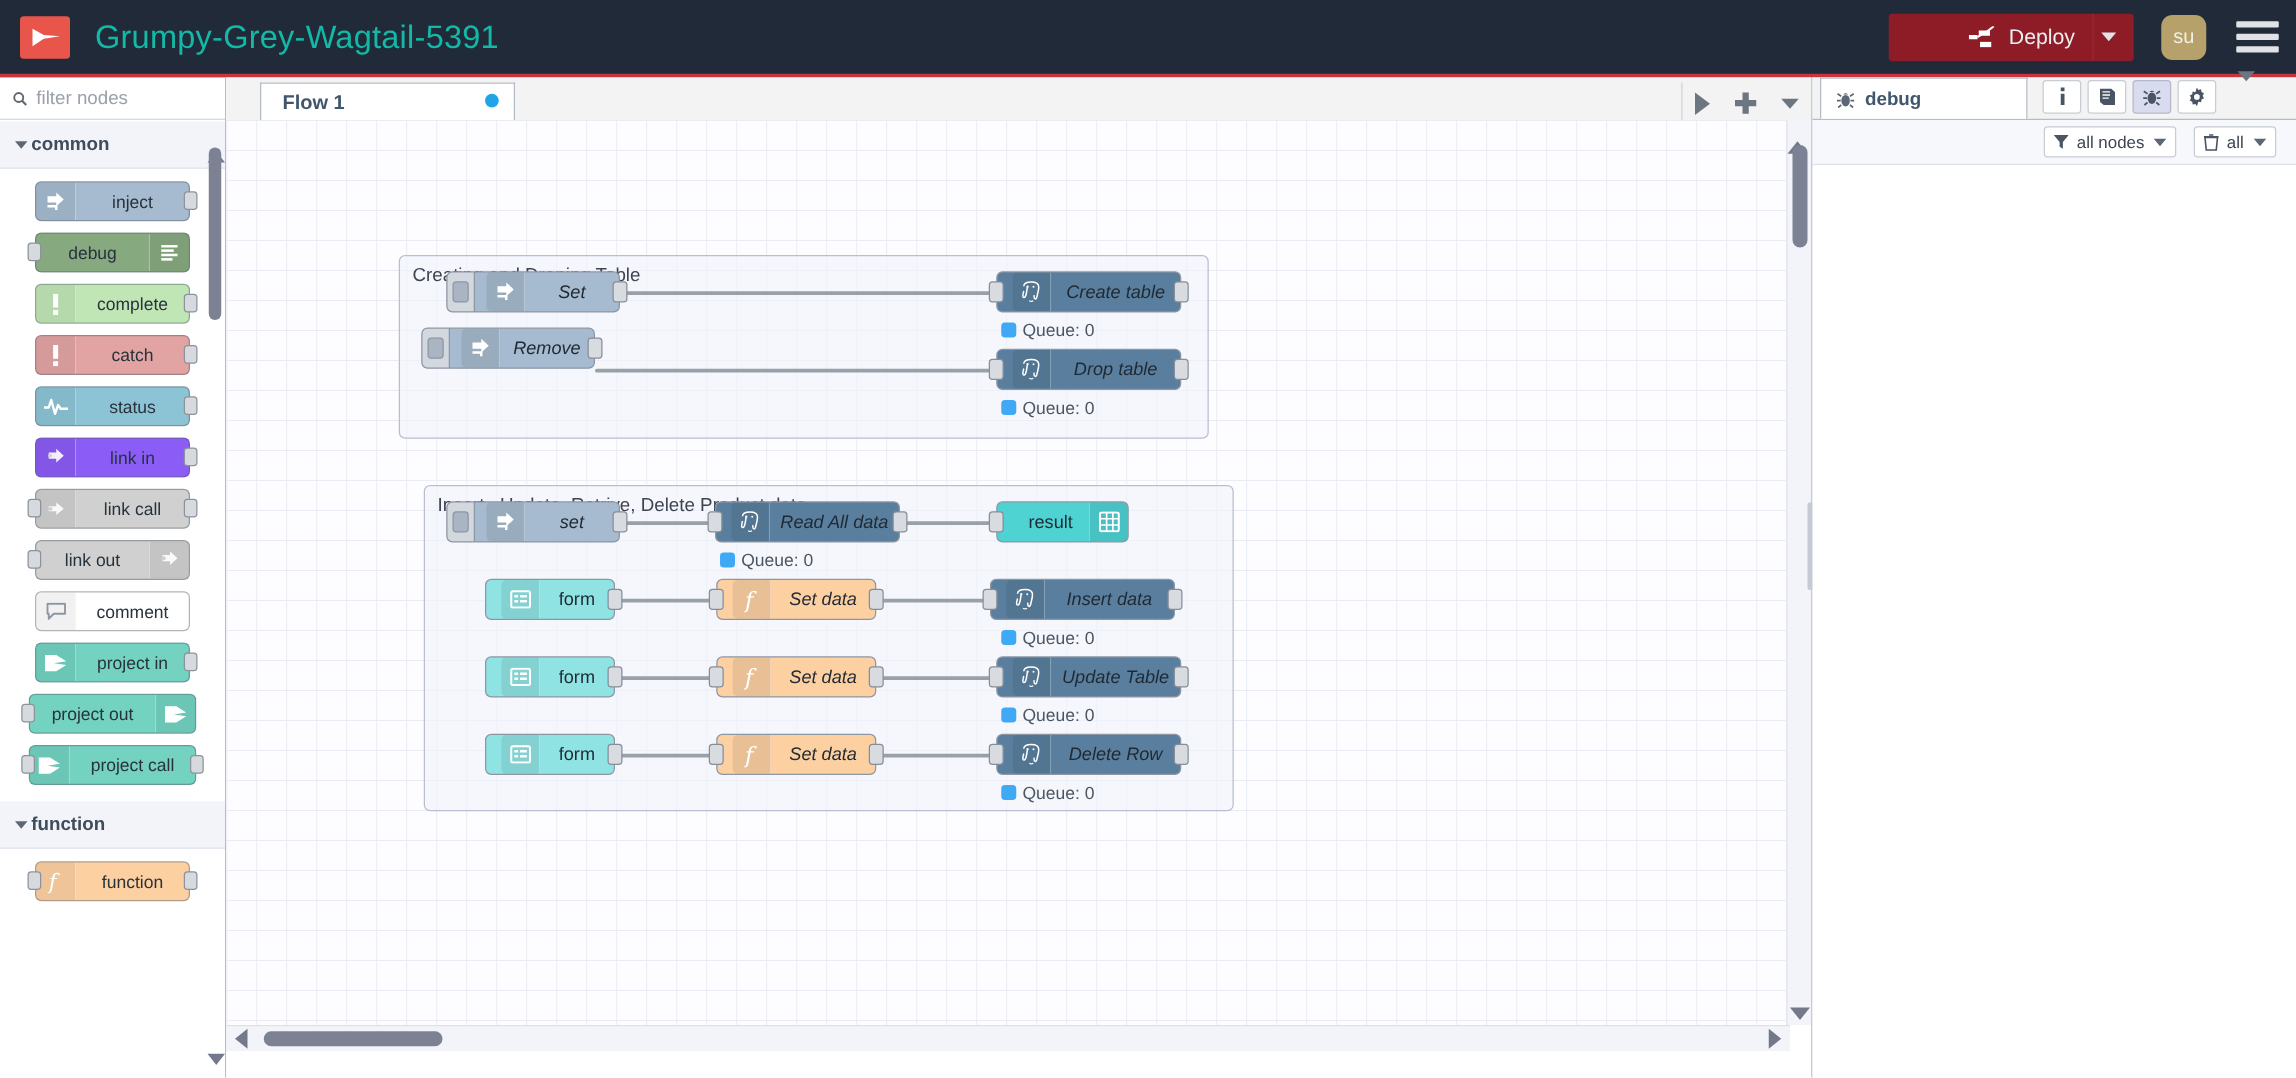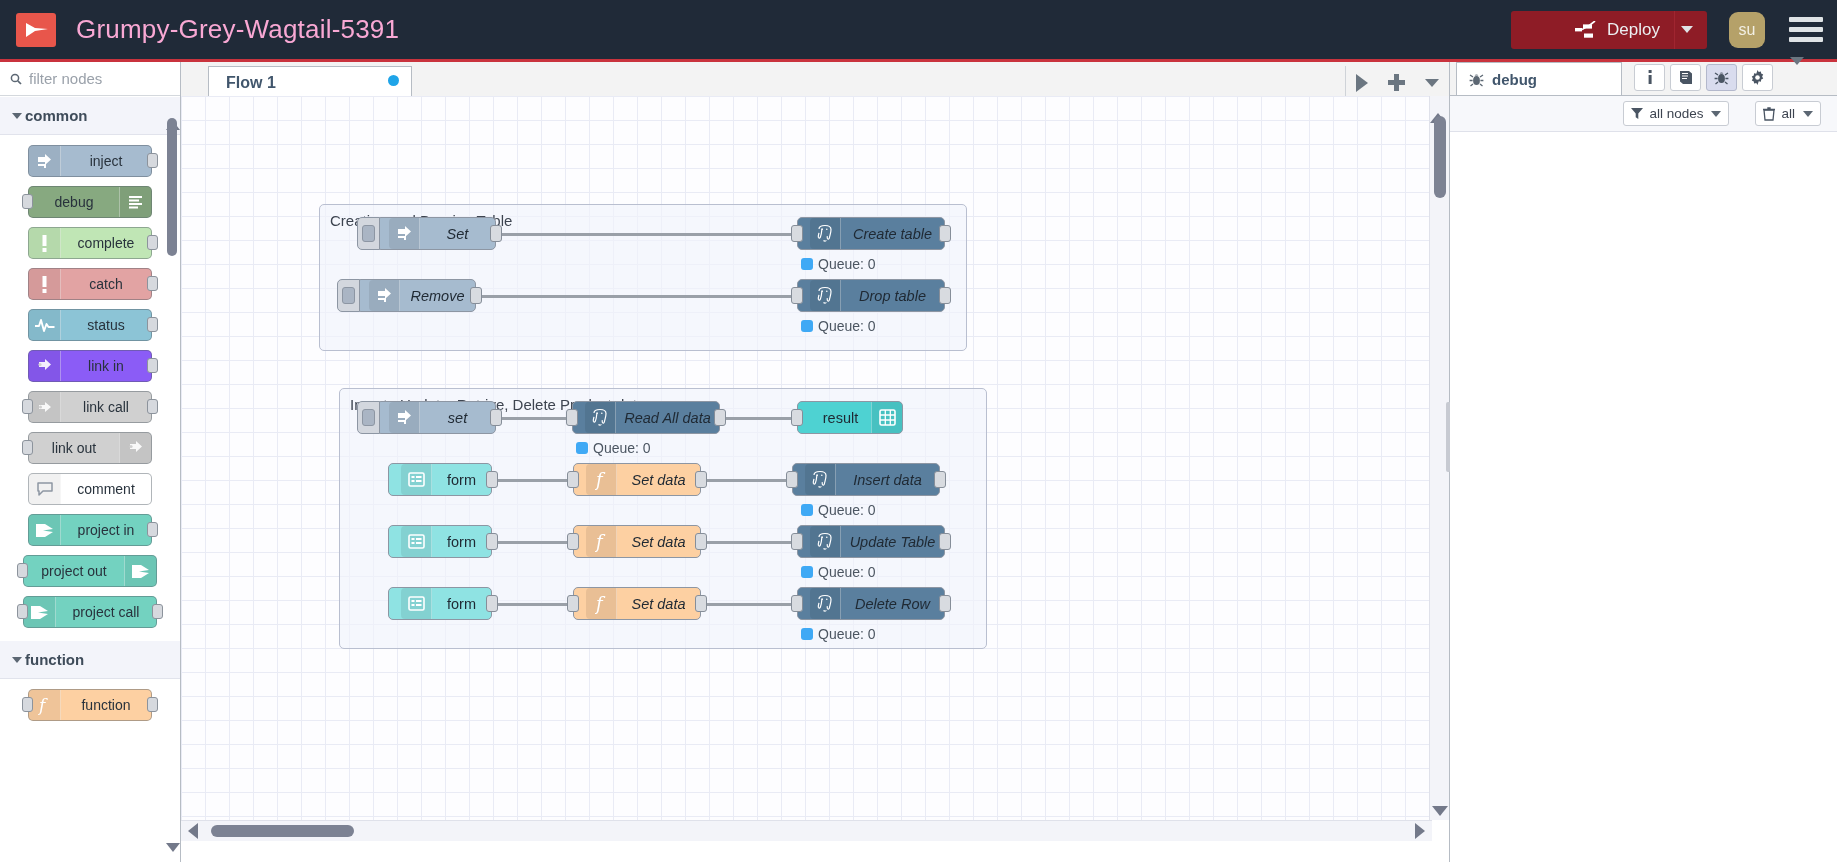--- a/index.html
+++ b/index.html
@@ -18,21 +18,21 @@
     border-bottom: 3px solid #c9333d;
     display: flex; align-items: center;
   }
   #logo-mark {
     width: 40px; height: 34px; margin-left: 16px;
     background: #e8564b; border-radius: 3px;
     display: flex; align-items: center; justify-content: center;
   }
   #logo-mark svg { width: 28px; height: 24px; }
   #app-title {
-    margin-left: 20px; color: #f9a8d4;
+    margin-left: 20px; color: #14b8a6;
     font-size: 26px; font-weight: 400; letter-spacing: .2px;
   }
   #header-right {
     margin-left: auto; display: flex; align-items: center; gap: 0;
     padding-right: 14px;
   }
   #deploy-btn {
     height: 38px; background: #8e1c26;
     border-radius: 3px; display: flex; align-items: center;
     cursor: pointer; overflow: hidden; padding-left: 48px;
@@ -365,21 +365,21 @@
     cursor: pointer;
   }
   .sb-icon-btn.active { background: #d9dcee; border-color: #b3b8cc; }
   #sb-more {
     margin-left: 12px; margin-bottom: 6px; cursor: pointer;
   }
   #sb-toolbar {
     height: 36px; background: #f7f8fb;
     border-bottom: 1px solid #dfe1ea;
     display: flex; align-items: center; justify-content: flex-end;
-    gap: 26px; padding-right: 16px;
+    gap: 14px; padding-right: 16px;
   }
   .sb-dropdown {
     height: 25px; border: 1px solid #c8ccd3; border-radius: 3px;
     background: #fff; display: flex; align-items: center; gap: 6px;
     padding: 0 7px; cursor: pointer;
   }
   .sb-dropdown .dd-label { font-size: 13.5px; color: #3d4450; }
   .sb-dropdown .caret-sm {
     width: 0; height: 0; margin-left: 2px;
     border-left: 5px solid transparent;
@@ -639,21 +639,21 @@
           </svg>
       </span>
       <span class="fn-label">Create table</span>
     </div>
     <div class="qstatus" style="left:620px; top:160px;">
       <span class="dot"></span>
       <span class="qtext">Queue: 0</span>
     </div>
 
     <div class="wire" style="left:295px; top:199px; width:321px;"></div>
-    <div class="fnode" style="left:175px; top:183px; width:120px; background:#a6bbcf;">
+    <div class="fnode" style="left:175px; top:166px; width:120px; background:#a6bbcf;">
       <span class="inject-btn">
           <i></i>
         </span>
       <span class="fport out"></span>
       <span class="fn-icon">
         <svg width="17" height="17" viewBox="0 0 17 17">
             <path d="M2 4h7V1l6 5.5-6 5.5V9H2z" fill="#fff"></path>
             <path d="M2 12h7v3" fill="none" stroke="#fff" stroke-width="2"></path>
           </svg>
       </span>

